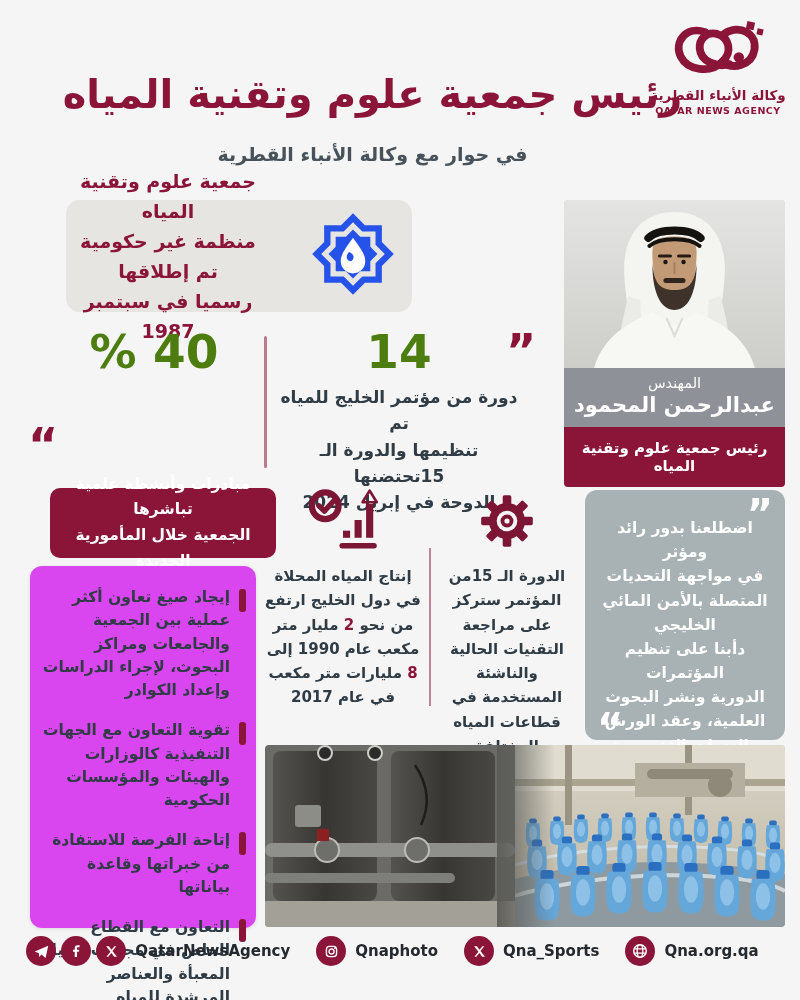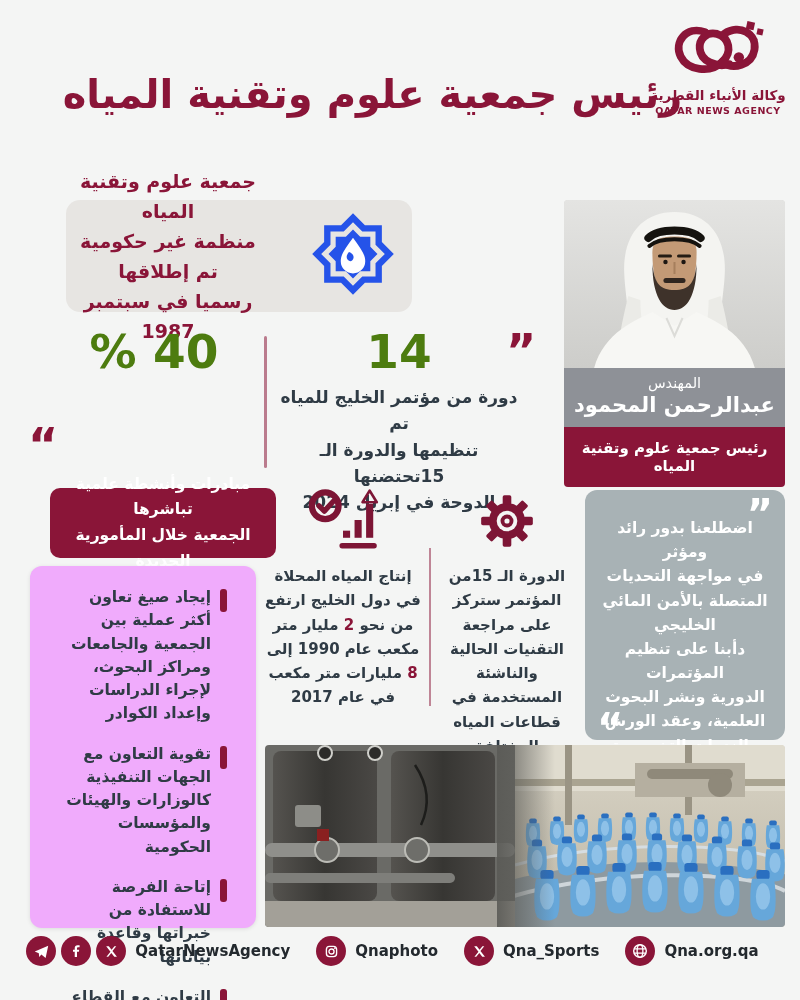--- a/index.html
+++ b/index.html
@@ -35,22 +35,22 @@
   .stat-value{font-size:47px;font-weight:800;color:#4d7c0f;line-height:1;direction:ltr;}
   .stat-text{margin-top:9px;font-size:17px;font-weight:700;color:#2F3B45;line-height:1.55;white-space:pre-line;}
   .quote-mark{position:absolute;font-size:46px;font-weight:800;color:#8A1538;line-height:1;direction:ltr;}
   .q40{left:28px;top:422px;}
   .q14{left:506px;top:328px;}
   .divider-v1{position:absolute;left:264px;top:336px;width:3px;height:132px;background:rgba(138,21,56,.55);border-radius:2px;}
   
   .init-header{position:absolute;left:30px;top:488px;width:226px;height:70px;background:#8A1538;border-radius:10px;
                color:#fff;display:flex;align-items:center;justify-content:center;text-align:center;
                font-size:15.5px;font-weight:700;line-height:1.65;white-space:pre-line;box-sizing:border-box;margin-left:20px;}
-  .init-card{position:absolute;left:30px;top:566px;width:226px;height:362px;background:#f0abfc;border-radius:12px;
-             box-shadow:0 1px 4px rgba(0,0,0,.10);padding:20px 29px;box-sizing:border-box;
+  .init-card{position:absolute;left:30px;top:566px;width:226px;height:362px;background:#d946ef;border-radius:12px;
+             box-shadow:0 1px 4px rgba(0,0,0,.10);padding:20px 10px;box-sizing:border-box;
              display:flex;flex-direction:column;gap:17px;}
   .bullet{display:flex;gap:9px;align-items:flex-start;}
   .bullet-bar{flex:0 0 auto;width:7px;height:23px;background:#8A1538;border-radius:3px;margin-top:3px;}
   .bullet-text{font-size:15.5px;font-weight:700;color:#2F3B45;line-height:1.5;text-align:right;}
   
   .fact{position:absolute;text-align:center;}
   .fact1{left:262px;top:486px;width:162px;}
   .fact2{left:436px;top:486px;width:142px;}
   .fact-icon{height:66px;display:flex;align-items:flex-end;justify-content:center;}
   .fact-text{margin-top:12px;font-size:15px;font-weight:700;color:#2F3B45;line-height:1.62;}
@@ -90,20 +90,21 @@
         <rect x="88" y="2" width="9" height="9" fill="#8A1538" transform="rotate(12 92 6)"></rect>
         <rect x="100" y="10" width="7" height="7" fill="#8A1538" transform="rotate(12 103 13)"></rect>
         <rect x="94" y="21" width="6" height="6" fill="#8A1538" transform="rotate(12 97 24)"></rect>
       </svg>
     </span>
     <div class="logo-ar">وكالة الأنباء القطرية</div>
     <div class="logo-en">QATAR NEWS AGENCY</div>
   </div>
 
   <h1 class="title">رئيس جمعية علوم وتقنية المياه</h1>
+  <div class="subtitle">في حوار مع وكالة الأنباء القطرية</div>
 
   <div class="about-box">
     <span>
       <svg width="102" height="102" viewBox="0 0 100 100">
         <defs>
           <polygon id="star8" points="90,50 78.3,61.7 78.3,78.3 61.7,78.3 50,90 38.3,78.3 21.7,78.3 21.7,61.7 10,50 21.7,38.3 21.7,21.7 38.3,21.7 50,10 61.7,21.7 78.3,21.7 78.3,38.3"></polygon>
         </defs>
         <use href="#star8" fill="#2553E9"></use>
         <use href="#star8" fill="#E7E5E2" transform="translate(50,50) scale(0.78) translate(-50,-50)"></use>
         <use href="#star8" fill="#2553E9" transform="translate(50,50) scale(0.60) translate(-50,-50)"></use>

